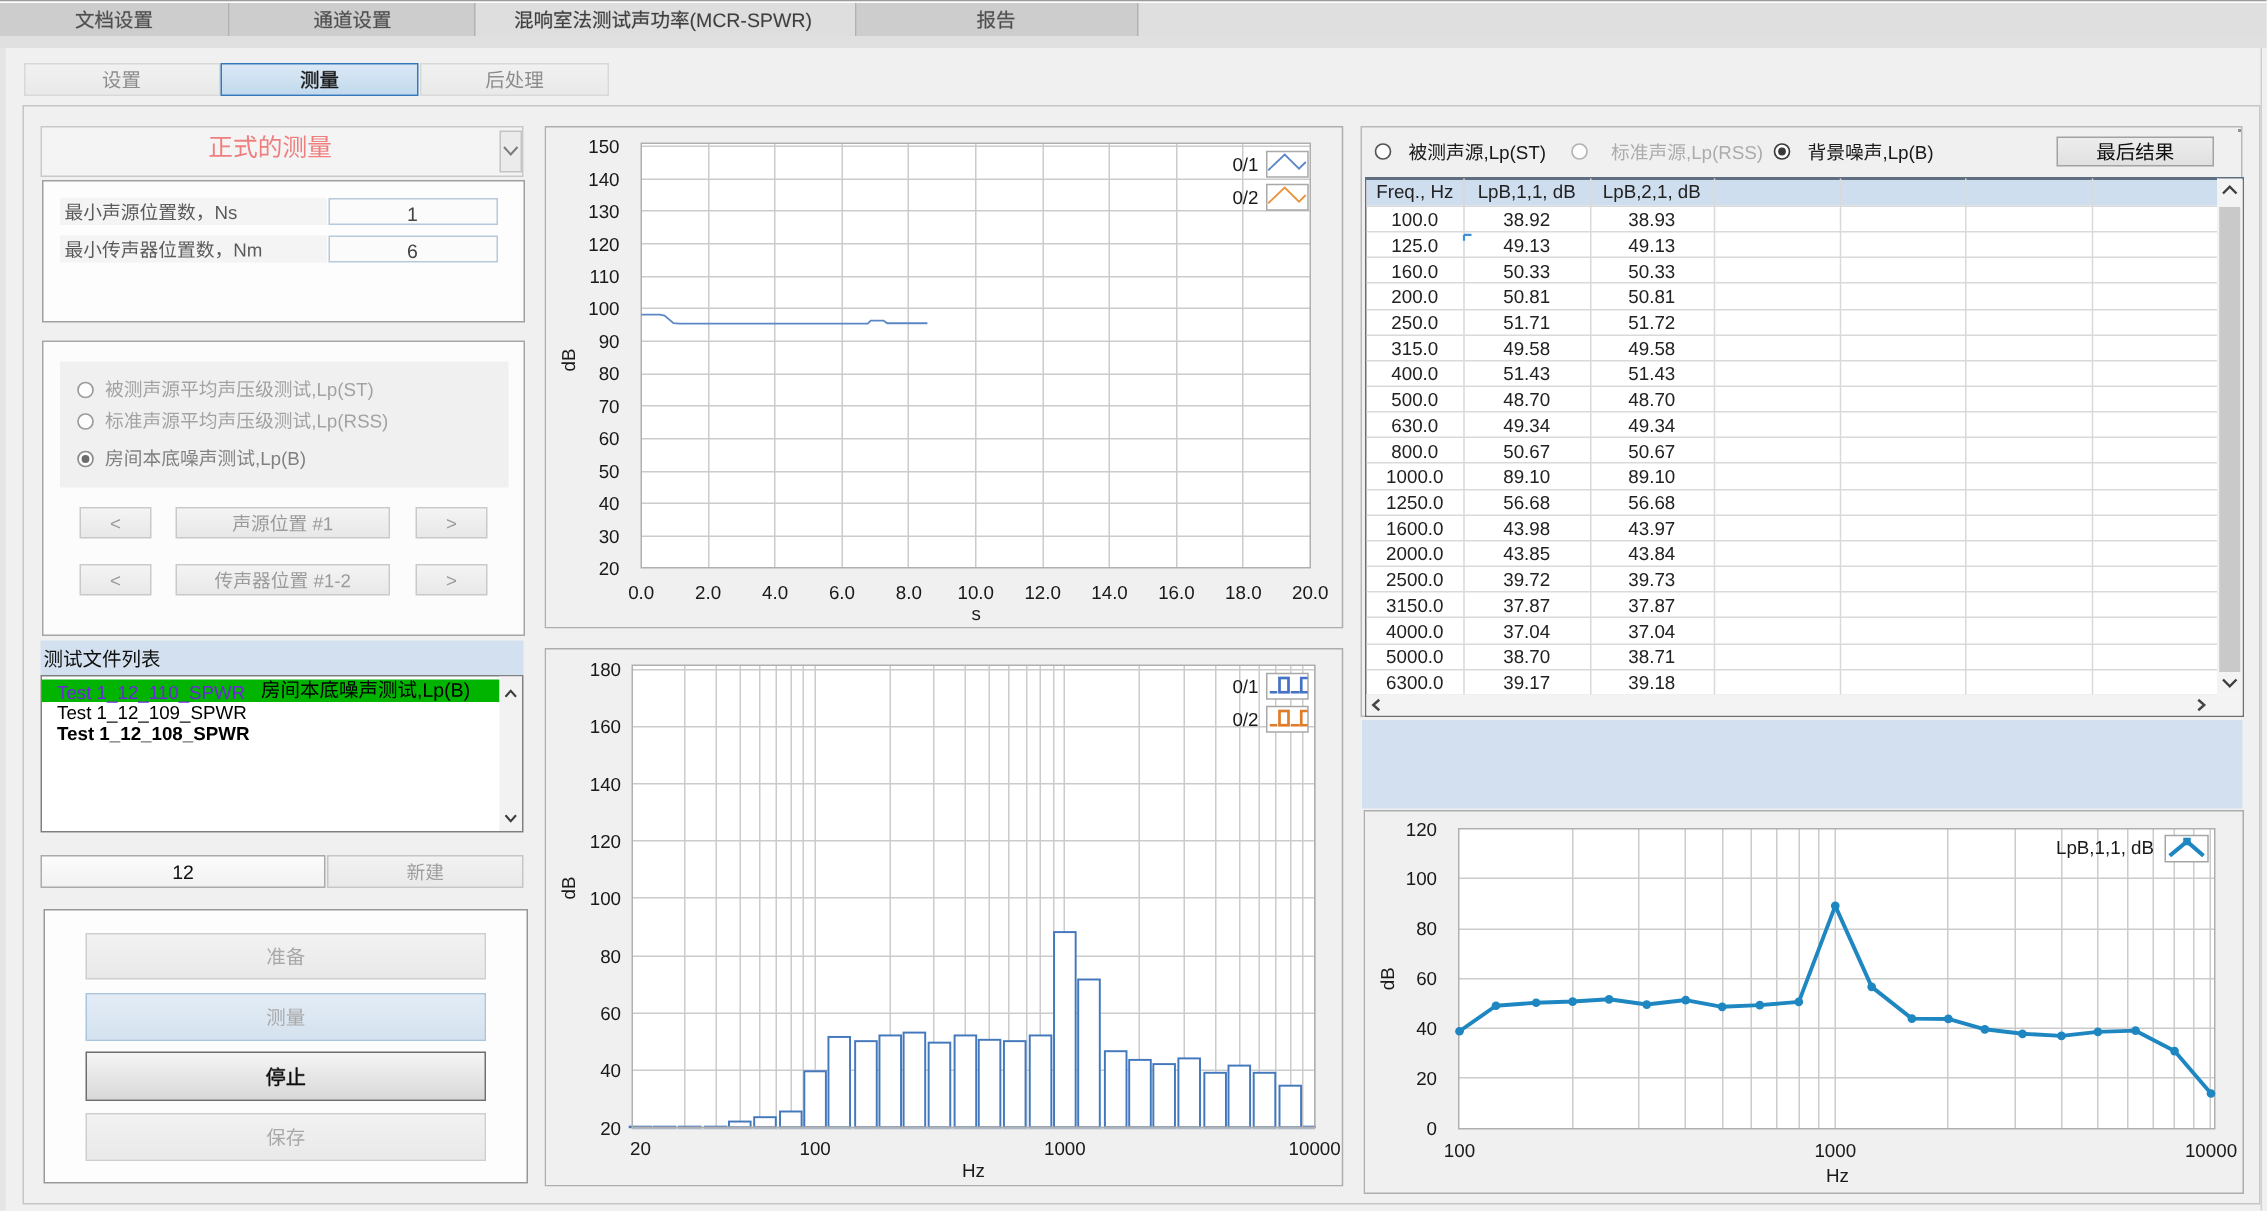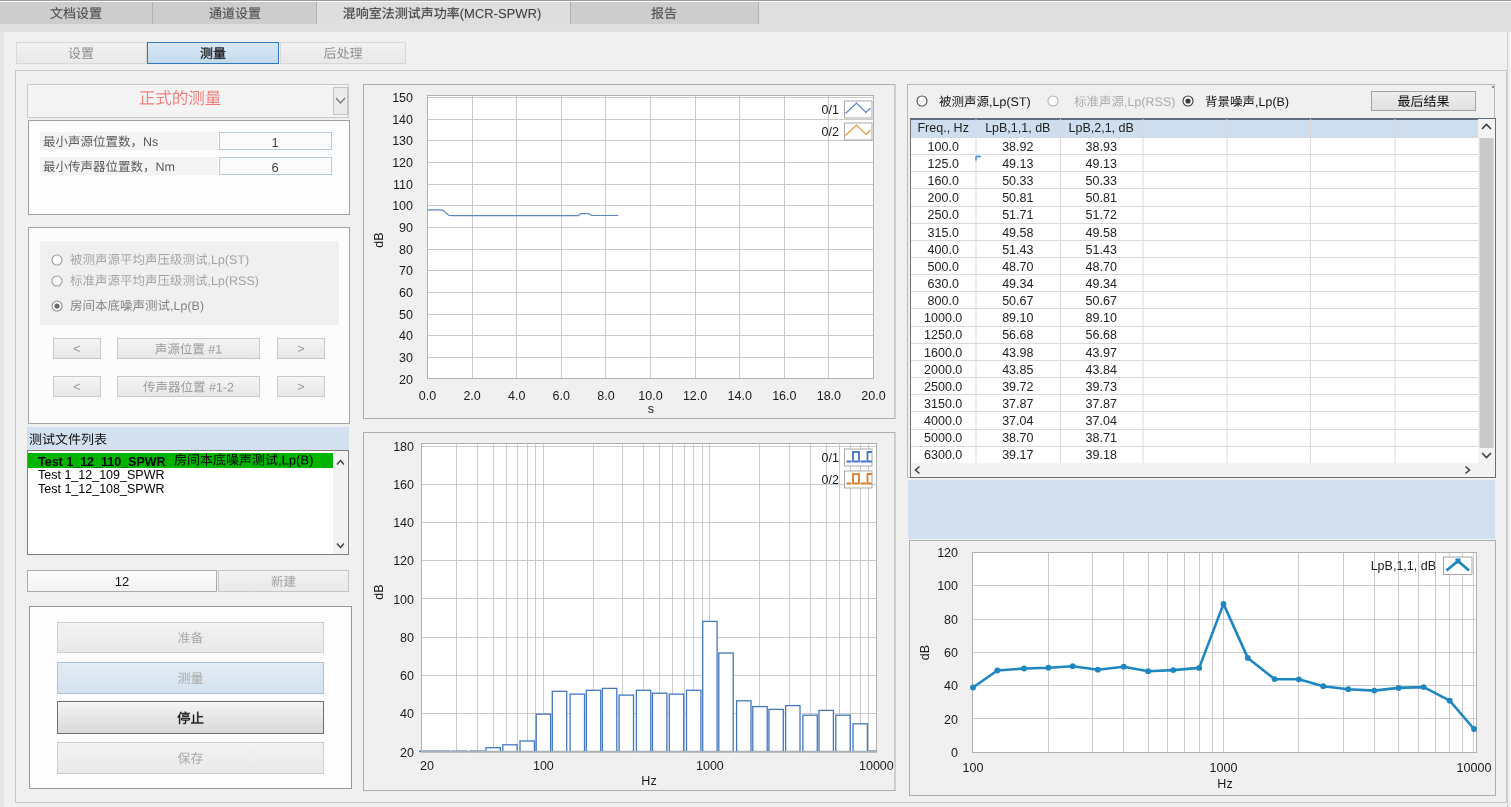--- a/index.html
+++ b/index.html
@@ -135,23 +135,23 @@
 <div style="position:absolute;font-family:'Liberation Sans',sans-serif;font-size:12.5px;color:#9a9a9a;line-height:14.5px;font-weight:400;white-space:pre;left:-123px;top:341.5px;width:400px;text-align:center;">&lt;</div>
 <div style="position:absolute;font-family:'Liberation Sans',sans-serif;font-size:12.5px;color:#9a9a9a;line-height:14.5px;font-weight:400;white-space:pre;left:101px;top:341.5px;width:400px;text-align:center;">&gt;</div>
 <div style="position:absolute;left:53px;top:376px;width:48px;height:21px;background:linear-gradient(#f4f4f4,#e8e8e8);border:1px solid #c9c9c9;box-sizing:border-box;"></div>
 <div style="position:absolute;left:117px;top:376px;width:143px;height:21px;background:linear-gradient(#f4f4f4,#e8e8e8);border:1px solid #c9c9c9;box-sizing:border-box;"></div>
 <div style="position:absolute;left:277px;top:376px;width:48px;height:21px;background:linear-gradient(#f4f4f4,#e8e8e8);border:1px solid #c9c9c9;box-sizing:border-box;"></div>
 <div style="position:absolute;font-family:'Liberation Sans',sans-serif;font-size:12.5px;color:#9a9a9a;line-height:14.5px;font-weight:400;white-space:pre;left:-123px;top:379.5px;width:400px;text-align:center;">&lt;</div>
 <div style="position:absolute;font-family:'Liberation Sans',sans-serif;font-size:12.5px;color:#9a9a9a;line-height:14.5px;font-weight:400;white-space:pre;left:101px;top:379.5px;width:400px;text-align:center;">&gt;</div>
 <div style="position:absolute;left:27px;top:427px;width:322px;height:23px;background:#d3e0ef;"></div>
 <div style="position:absolute;left:27px;top:450px;width:322px;height:105px;background:#ffffff;border:1px solid #7f7f7f;box-sizing:border-box;"></div>
 <div style="position:absolute;left:28px;top:452.5px;width:305px;height:15px;background:#00b400;"></div>
-<div style="position:absolute;font-family:'Liberation Sans',sans-serif;font-size:12.5px;color:#000000;line-height:14.5px;font-weight:700;white-space:pre;left:38px;top:454.5px;">Test 1_12_110_SPWR</div>
+<div style="position:absolute;font-family:'Liberation Sans',sans-serif;font-size:12.5px;color:#6d28d9;line-height:14.5px;font-weight:400;white-space:pre;left:38px;top:454.5px;">Test 1_12_110_SPWR</div>
 <div style="position:absolute;font-family:'Liberation Sans',sans-serif;font-size:12.5px;color:#000;line-height:14.5px;font-weight:400;white-space:pre;left:38px;top:468px;">Test 1_12_109_SPWR</div>
-<div style="position:absolute;font-family:'Liberation Sans',sans-serif;font-size:12.5px;color:#000;line-height:14.5px;font-weight:400;white-space:pre;left:38px;top:482px;">Test 1_12_108_SPWR</div>
+<div style="position:absolute;font-family:'Liberation Sans',sans-serif;font-size:12.5px;color:#000;line-height:14.5px;font-weight:700;white-space:pre;left:38px;top:482px;">Test 1_12_108_SPWR</div>
 <div style="position:absolute;left:333px;top:451px;width:15px;height:103px;background:#f2f2f2;"></div>
 <svg style="position:absolute;left:336px;top:459px" width="9" height="7">
     <path d="M1 5.5 L4.5 1.5 L8 5.5" stroke="#3e3e3e" stroke-width="1.4" fill="none"></path>
   </svg>
 <svg style="position:absolute;left:336px;top:542px" width="9" height="7">
     <path d="M1 1.5 L4.5 5.5 L8 1.5" stroke="#3e3e3e" stroke-width="1.4" fill="none"></path>
   </svg>
 <div style="position:absolute;left:27px;top:570px;width:190px;height:22px;background:linear-gradient(#fcfcfc,#f2f2f2);border:1px solid #ababab;box-sizing:border-box;"></div>
 <div style="position:absolute;font-family:'Liberation Sans',sans-serif;font-size:13px;color:#111;line-height:15px;font-weight:400;white-space:pre;left:-78px;top:573.5px;width:400px;text-align:center;">12</div>
 <div style="position:absolute;left:218px;top:570px;width:131px;height:22px;background:linear-gradient(#f2f2f2,#e9e9e9);border:1px solid #c6c6c6;box-sizing:border-box;"></div>

